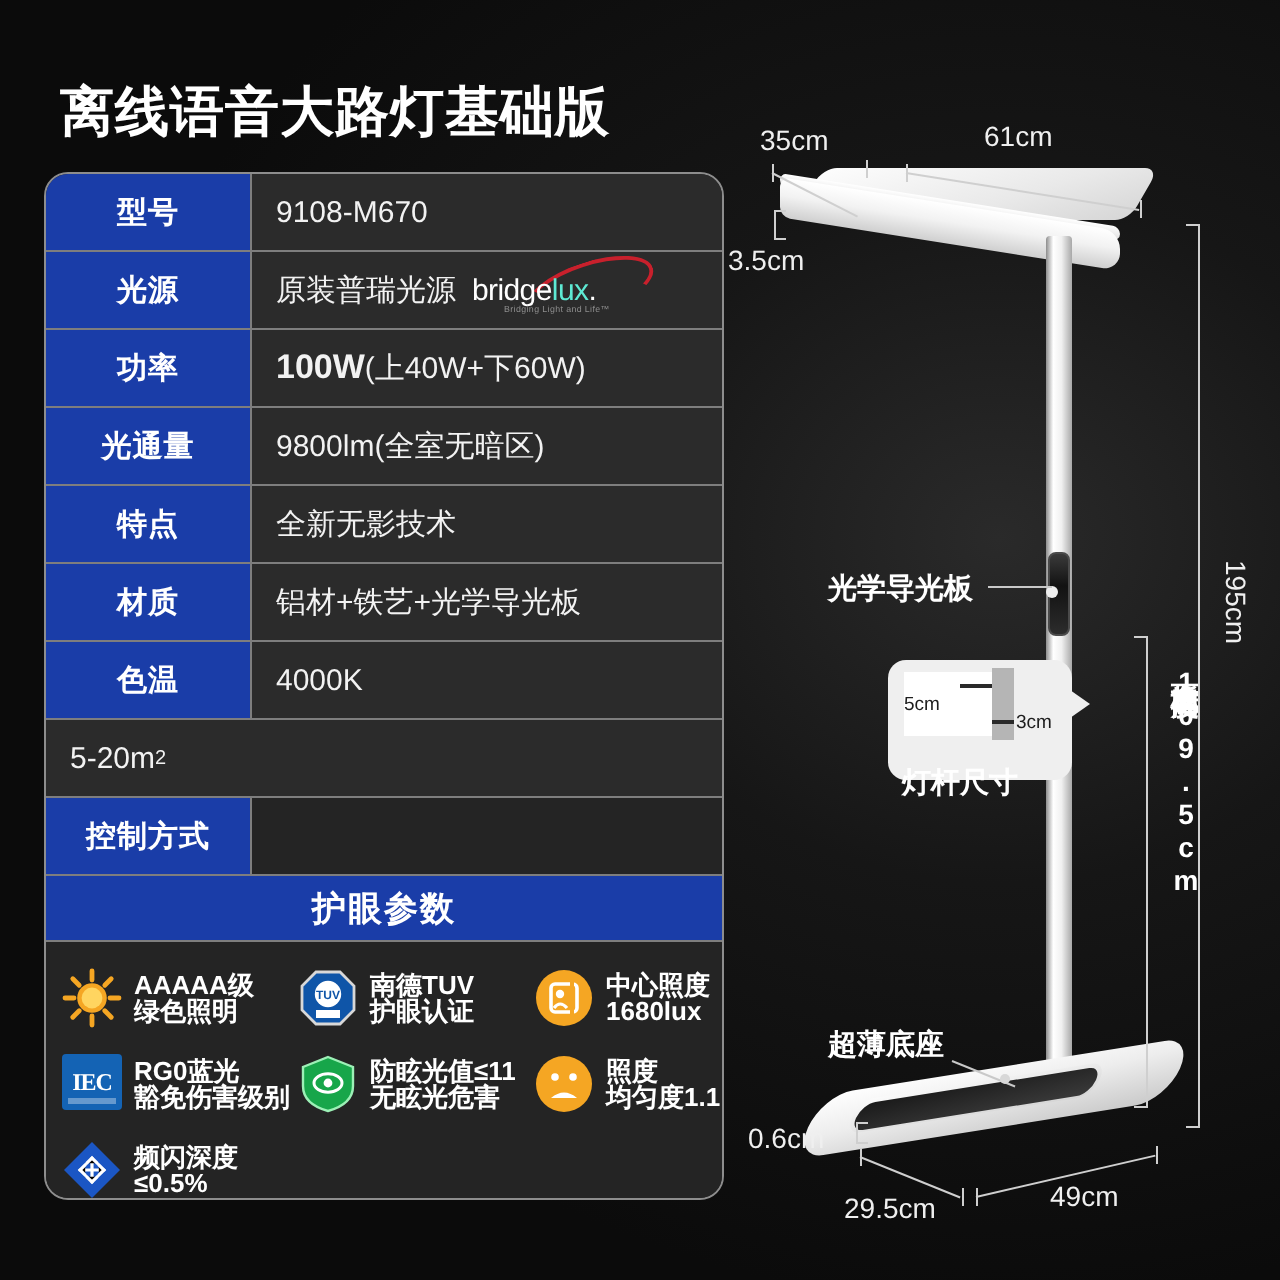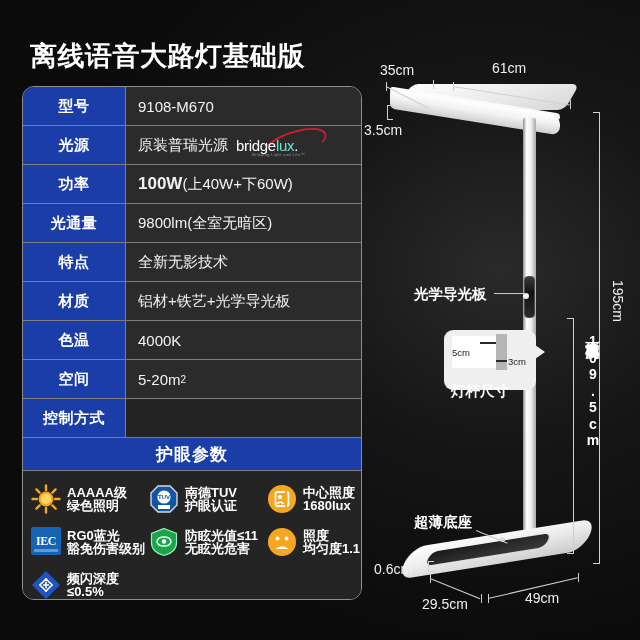--- a/index.html
+++ b/index.html
@@ -406,21 +406,20 @@
       <div class="slabel">材质</div>
       <div class="svalue">铝材+铁艺+光学导光板</div>
     </div>
 
     <div class="srow">
       <div class="slabel">色温</div>
       <div class="svalue">4000K</div>
     </div>
 
     <div class="srow">
-      <div class="slabel">空间</div>
       <div class="svalue">
         <span>5-20m</span>
           <span class="sup">2</span>
       </div>
     </div>
 
     <div class="srow">
       <div class="slabel">控制方式</div>
     </div>
 

